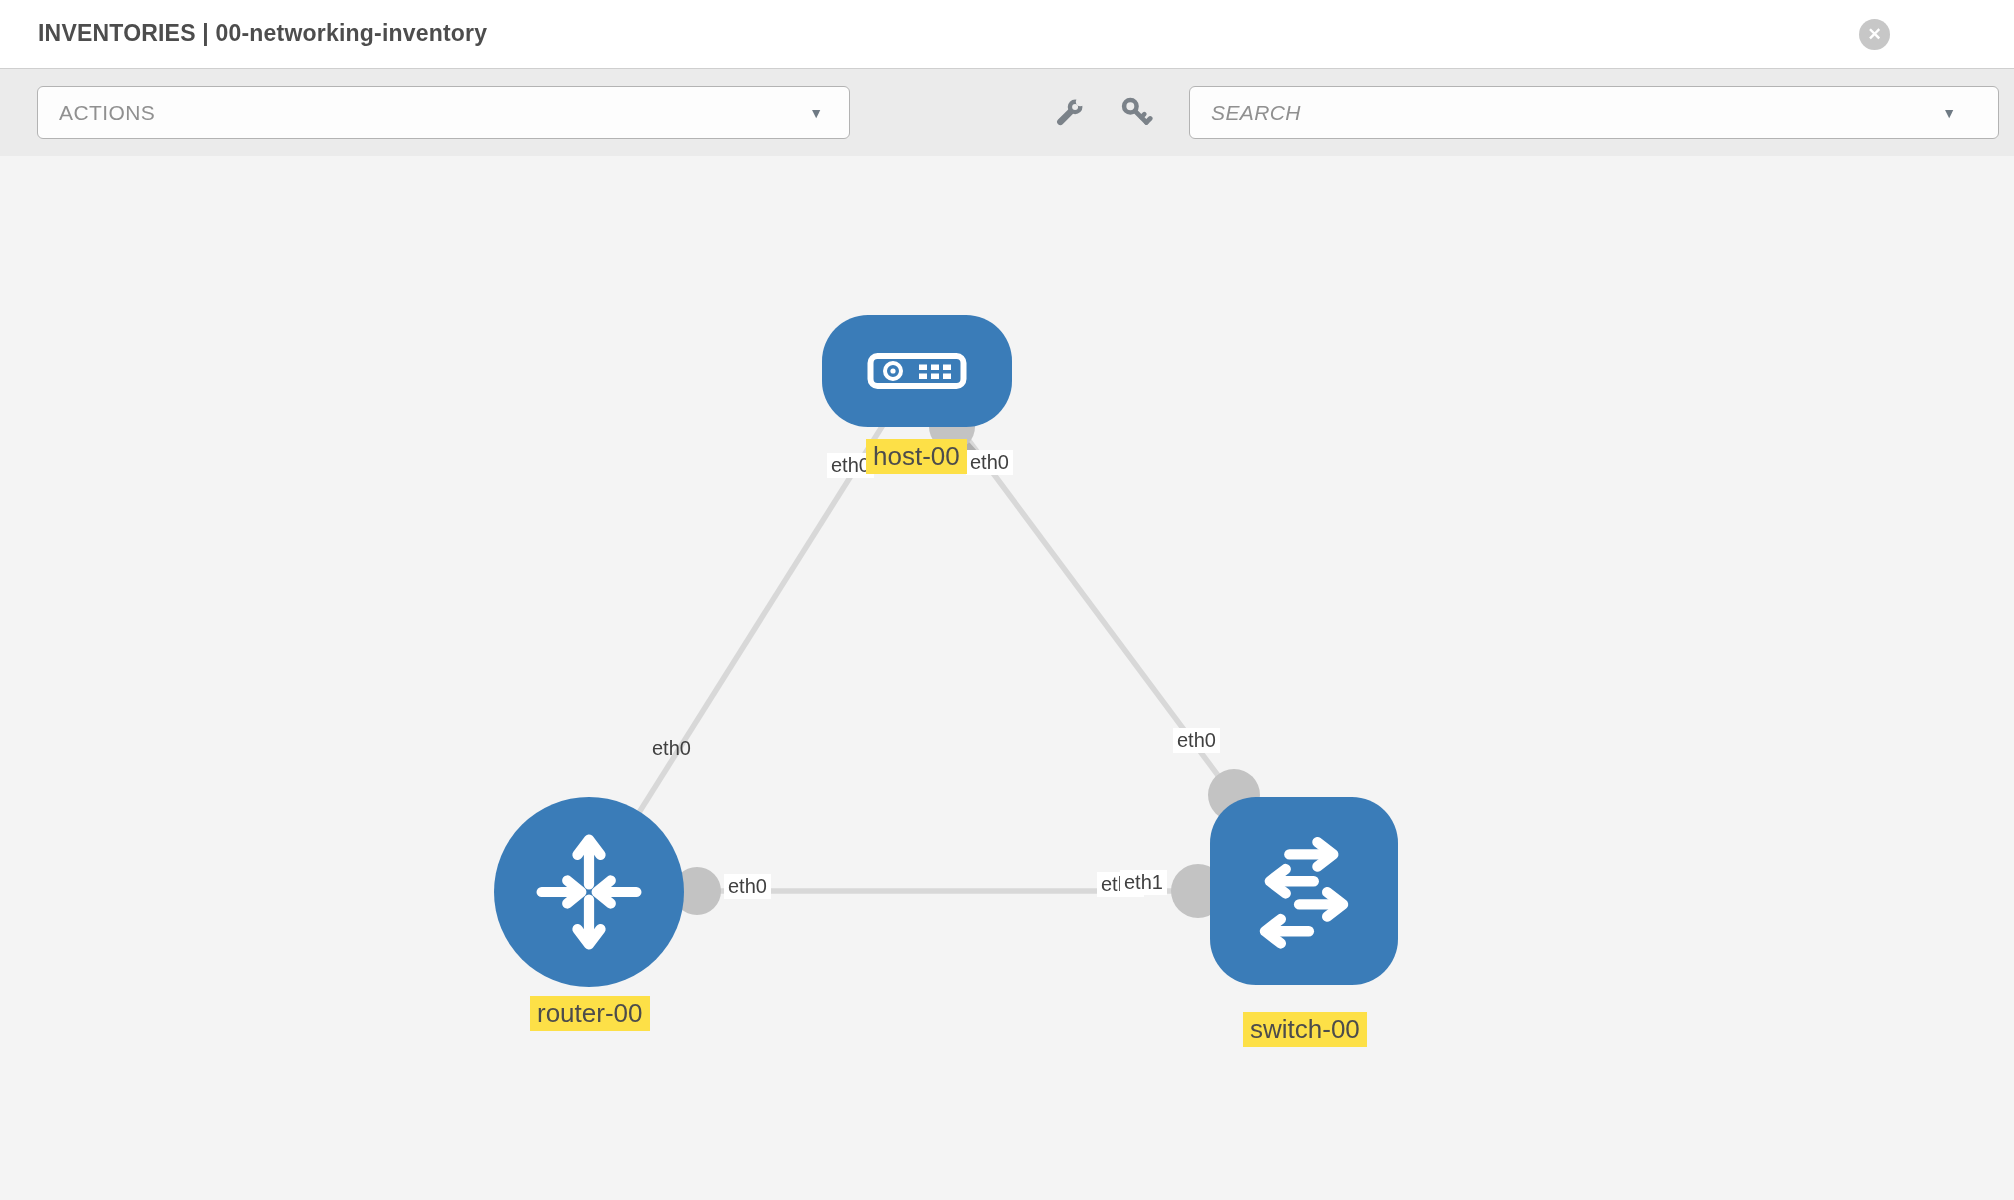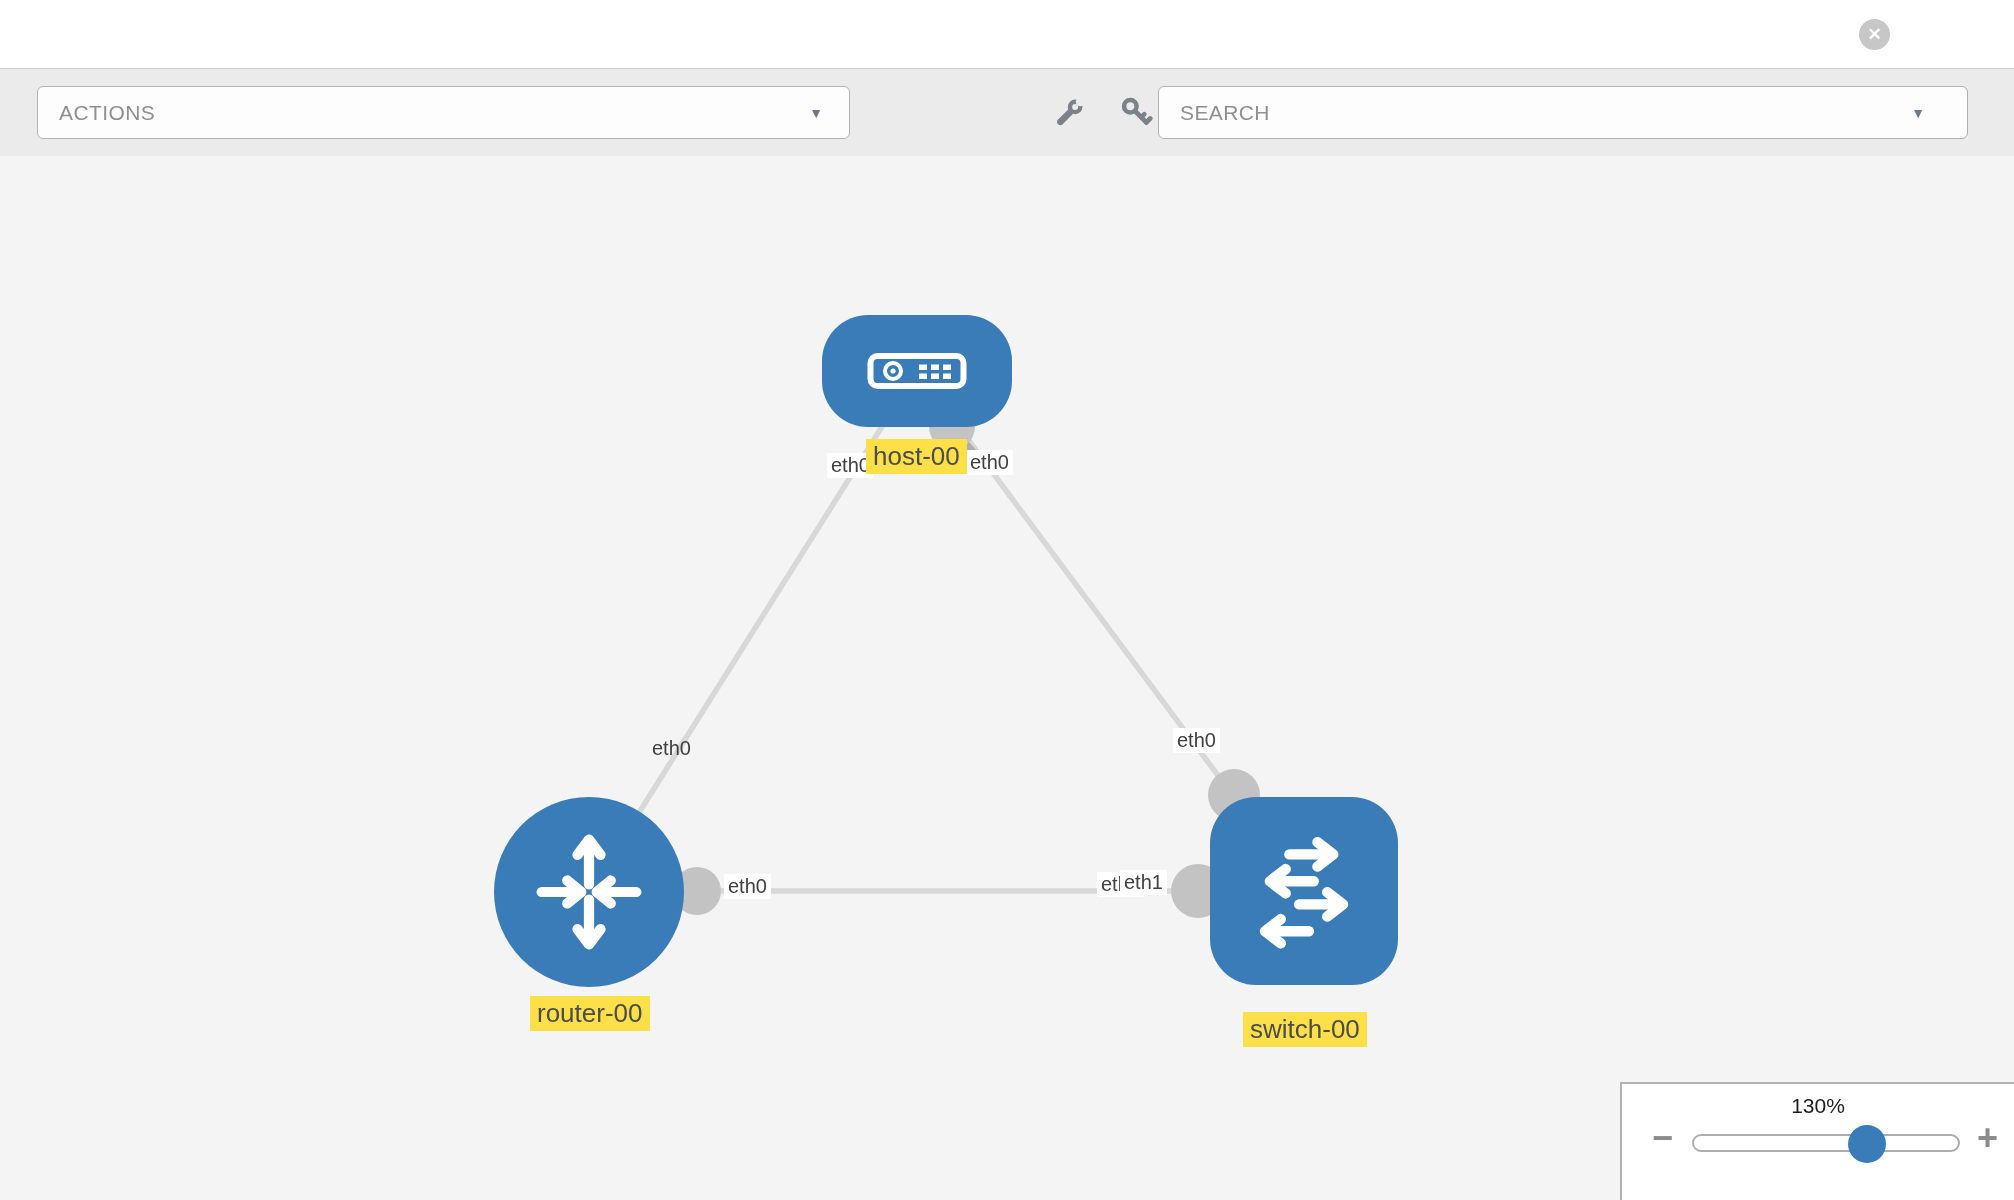--- a/index.html
+++ b/index.html
@@ -16,21 +16,21 @@
                background:#c7c7c7; color:#ffffff; font-size:17px; font-weight:bold;
                display:flex; align-items:center; justify-content:center; cursor:pointer; }
 
   
   .toolbar { position:absolute; left:0; top:69px; width:2014px; height:111px; background:#ebebeb;
              border-bottom:1px solid #d8d8d8;text-align:center; }
   .select-box { position:absolute; top:17px; height:53px; background:#fdfdfd;
                 border:1px solid #b3b3b3; border-radius:6px; display:flex; align-items:center;
                 cursor:pointer; }
   .select-actions { left:37px; width:813px; }
-  .select-search  { left:1158px; width:810px; }
+  .select-search  { left:1189px; width:810px;font-style:italic; }
   .select-label { margin-left:21px; font-size:21px; color:#909090; letter-spacing:0.4px; }
   .select-caret { position:absolute; right:26px; top:18px; font-size:14px; color:#6f7a84; }
   .select-search .select-caret { right:42px; }
   .btn-wrench { left:1046px; top:19px; position:absolute; }
   .btn-key    { left:1111px; top:19px; position:absolute; }
   .btn-wrench, .btn-key { width:48px; height:48px; display:flex; align-items:center;
                           justify-content:center; cursor:pointer; }
 
   
   .canvas { position:absolute; left:0; top:156px; width:2014px; height:1044px; background:#f4f4f4; }
@@ -71,20 +71,21 @@
                 border:2px solid #adadad; border-radius:10px; cursor:pointer; }
   .zoom-thumb { position:absolute; left:154px; top:-11px; width:38px; height:38px; border-radius:50%;
                 background:#3a7cb8; cursor:pointer; }
 </style>
 </head>
 <body>
 
 <div class="app">
 
   <div class="header">
+    <div class="header-title">INVENTORIES | 00-networking-inventory</div>
     <div class="close-btn">✕</div>
   </div>
 
   <div class="toolbar">
     <div class="select-box select-actions">
       <span class="select-label">ACTIONS</span>
       <span class="select-caret">▼</span>
     </div>
 
     <div class="btn-wrench" style="position:absolute; left:1046px; top:19px;">
@@ -168,23 +169,15 @@
     <div class="node-label lbl-switch">switch-00</div>
 
     <div class="if-label if-l1-host">eth0</div>
     <div class="if-label if-l1-router">eth0</div>
     <div class="if-label if-l2-host">eth0</div>
     <div class="if-label if-l2-switch">eth0</div>
     <div class="if-label if-l3-router">eth0</div>
     <div class="if-label if-l3-switch-back">eth0</div>
     <div class="if-label if-l3-switch-front">eth1</div>
 
-    <div class="zoom-panel">
-      <div class="zoom-value">130%</div>
-      <div class="zoom-minus">−</div>
-      <div class="zoom-track">
-        <div class="zoom-thumb"></div>
-      </div>
-      <div class="zoom-plus">+</div>
-    </div>
 
   </div>
 </div>
 
 </body></html>

